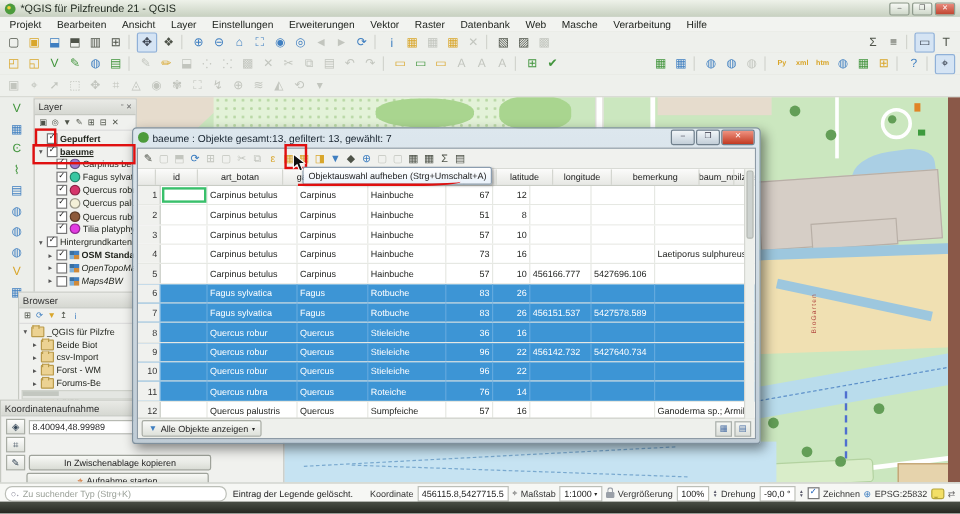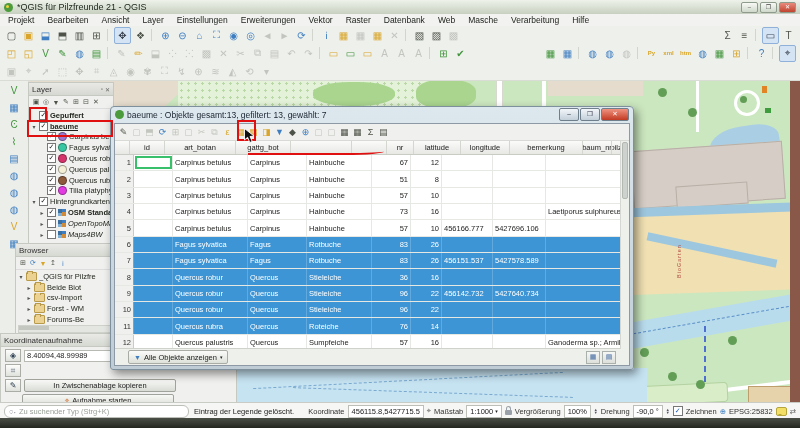--- a/index.html
+++ b/index.html
@@ -127,21 +127,21 @@
   .tr.sel{background:#3d95d5;color:#fff;}
   .tr.sel .td{border-right-color:#62a9de;}
   .td{border-right:1px solid #e6e8e3;font-size:7.5px;padding:0 2px;display:flex;align-items:center;
     overflow:hidden;white-space:nowrap;flex:none;}
   .td.num{justify-content:flex-end;}
   .td.rowid{background:#f0f1ee;color:#333;justify-content:flex-end;border-right:1px solid #c9ccc5;}
   .cellcur{outline:2px solid #39c06b;outline-offset:-3px;}
   .vscroll{position:absolute;right:0;top:17px;bottom:16px;width:8px;background:#eef0ec;border-left:1px solid #d5d7d2;z-index:5;}
   .vthumb{margin:1px;height:55px;background:#cdd2cf;border:1px solid #b4b8b3;border-radius:2px;}
   .dlg-footer{position:absolute;left:0;right:0;bottom:0;height:16px;background:#eef0ec;border-top:1px solid #cfd2cb;
-    display:flex;align-items:center;padding:0 13px;gap:3px;}
+    display:flex;align-items:center;padding:0 3px;gap:3px;}
   .ftr-btn{height:12px;border:1px solid #a8aca4;border-radius:2px;background:linear-gradient(#fafbf9,#dee1da);
     display:flex;align-items:center;font-size:7.5px;padding:0 5px;gap:3px;color:#222;}
   .ftr-right{margin-left:auto;display:flex;gap:2px;}
   .ftr-mini{width:12px;height:11px;border:1px solid #aab0ab;background:linear-gradient(#f5f7f4,#dcdfda);
     font-size:7px;color:#4a6fa5;display:flex;align-items:center;justify-content:center;}
 
   
   .redbox{position:absolute;border:2px solid #e01010;z-index:55;pointer-events:none;}
   #rb-icon{left:237px;top:120px;width:15px;height:17px;}
   #rb-gepuffert{left:29px;top:107px;width:14px;height:11px;}
@@ -746,20 +746,21 @@
           <span class="ftr-mini">▦</span>
           <span class="ftr-mini">▤</span>
         </span>
       </div>
     </div>
   </div>
 
   <div class="redbox" id="rb-icon"></div>
   <div class="redbox" id="rb-gepuffert"></div>
   <div class="redbox" id="rb-baeume"></div>
+  <div id="tooltip">Objektauswahl aufheben (Strg+Umschalt+A)</div>
   <div id="tt-red"></div>
   <div id="cursor">
     <svg width="13" height="16" viewBox="0 0 13 16">
         <path d="M1.5 0.5 L1.5 12 L4.6 9.3 L6.8 14.5 L9.2 13.4 L7 8.5 L11 8 Z" fill="#111" stroke="#fff" stroke-width="0.9"></path>
       </svg>
   </div>
 
   <div id="statusbar">
     <span class="sb-search">
       <span style="color:#889">○˖</span>

